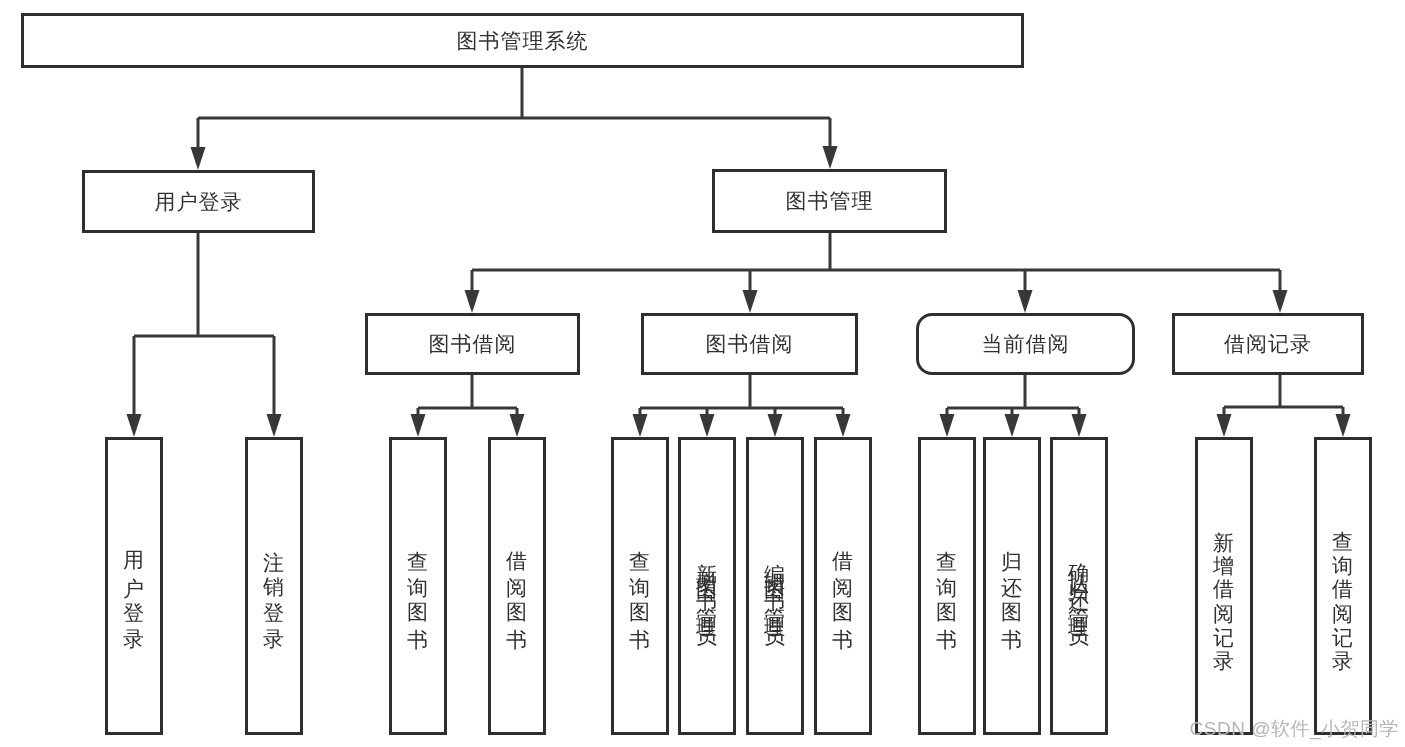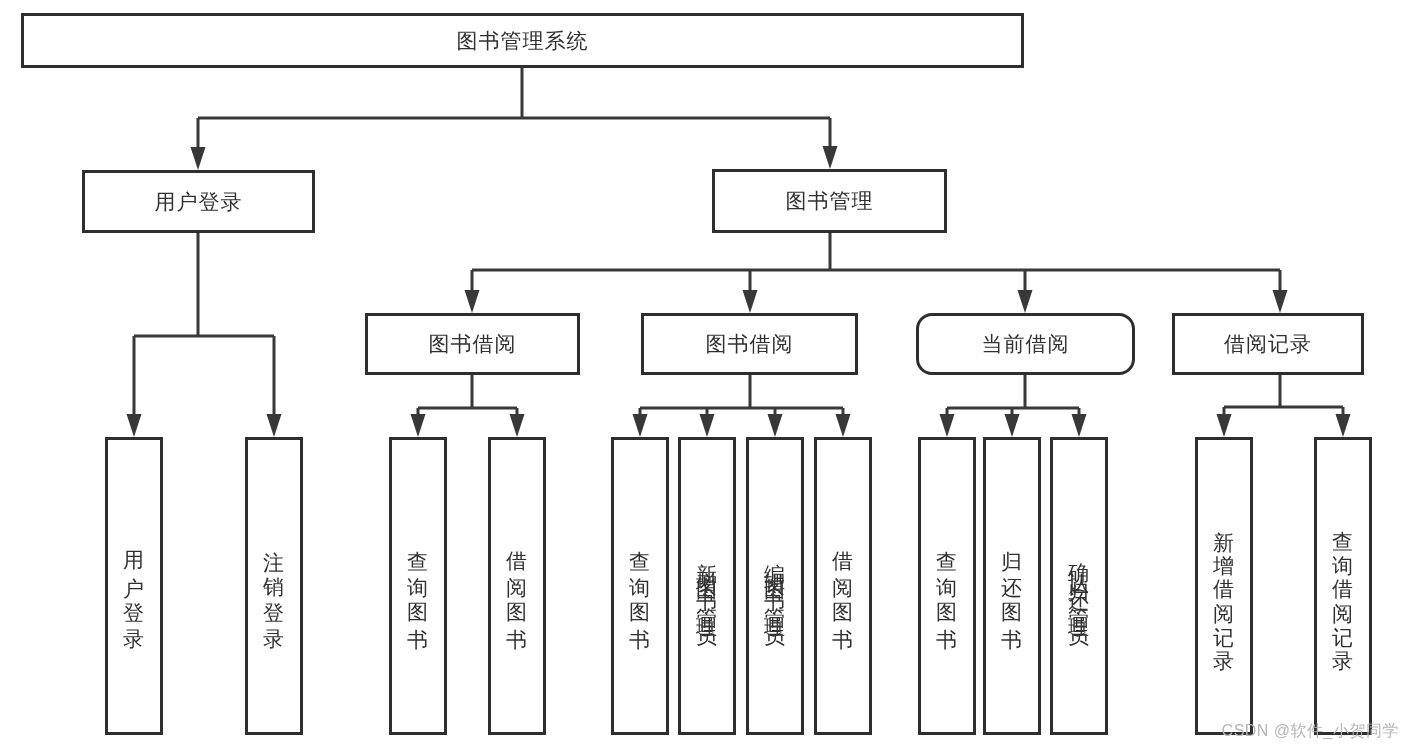--- a/index.html
+++ b/index.html
@@ -46,21 +46,21 @@
     writing-mode: vertical-rl;
     text-orientation: mixed;
     font-size: 21px;
     line-height: 1;
     color: #303030;
   }
   .watermark {
     position: absolute;
     right: 6px;
     bottom: 5px;
-    font-size: 16px;
+    font-size: 19px;
     color: #b5b5b5;
     letter-spacing: 0.5px;
     z-index: 2;
     white-space: nowrap;
   }
 </style>
 </head>
 <body>
 
 <div class="stage">

